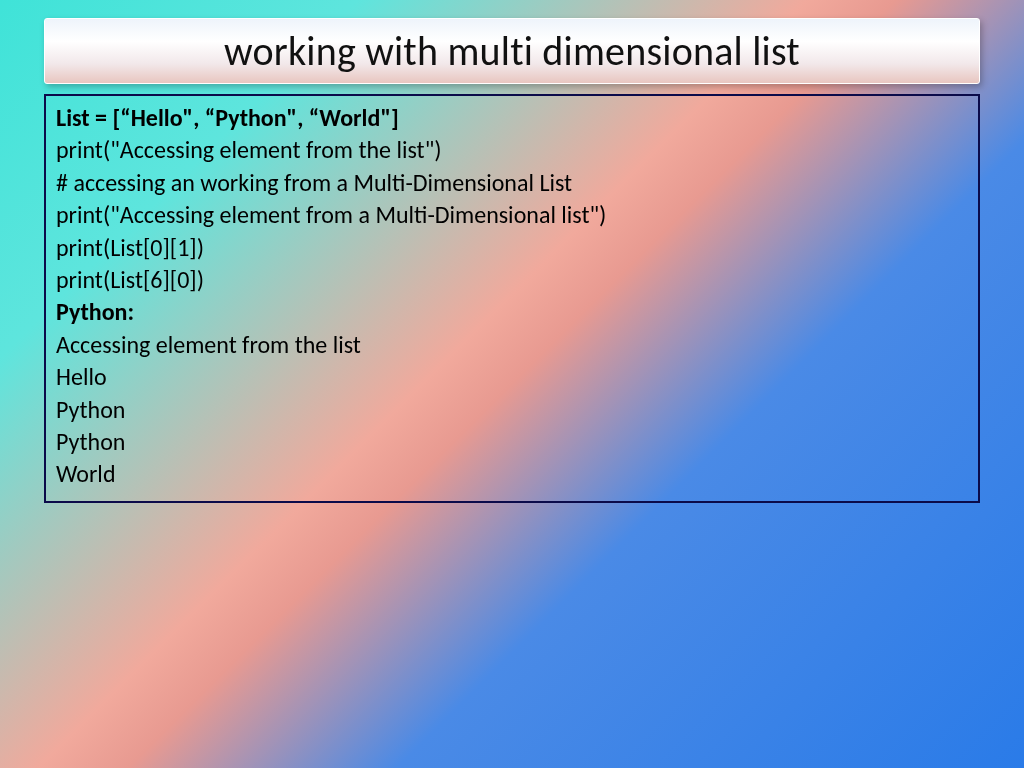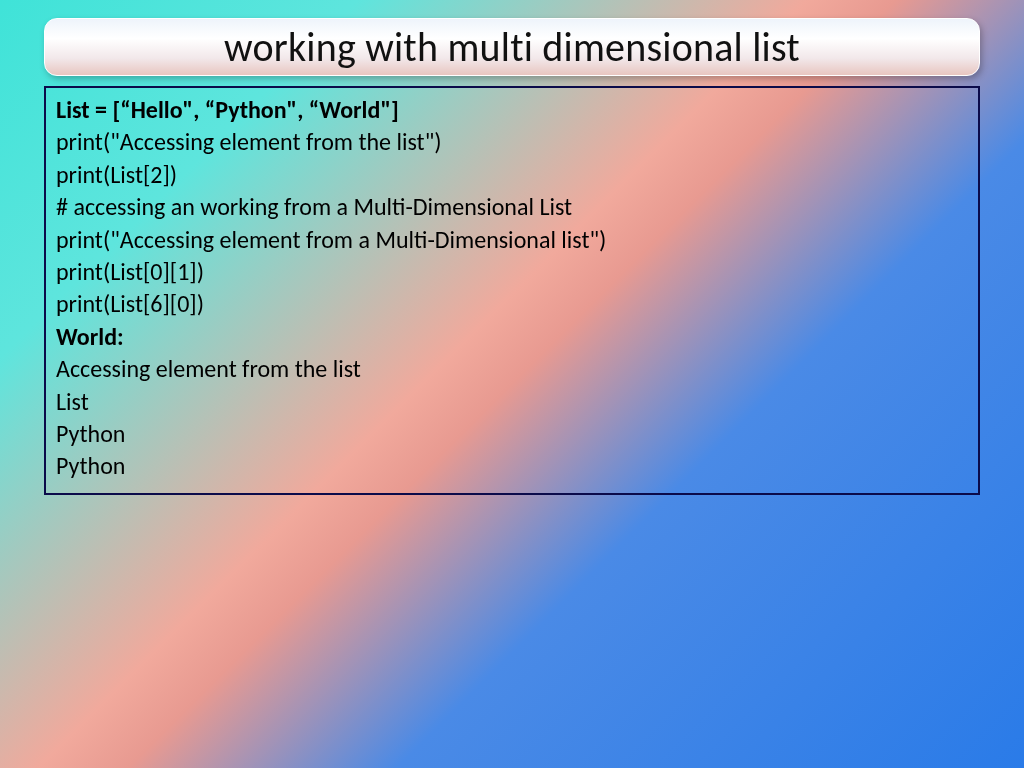--- a/index.html
+++ b/index.html
@@ -10,28 +10,28 @@
       #5ee5dd 20%,
       #f1a99c 45%,
       #e89a91 50%,
       #4a8ae6 65%,
       #2a7be8 100%);
     font-family: Calibri, "Segoe UI", Arial, sans-serif;
     padding: 0;
   }
   .title-bar {
     margin: 18px 44px 10px 44px;
-    height: 58px;
+    height: 66px;
     background: linear-gradient(to bottom,
       #eef4fb 0%,
       #ffffff 35%,
       #f2e8ea 70%,
       #e8c6c0 100%);
     border: 1px solid #ffffff;
-    border-radius: 13px;
+    border-radius: 3px;
     box-shadow: 2px 3px 6px rgba(0,0,0,0.25);
     display: flex;
     align-items: center;
     justify-content: center;
   }
   .title-bar span {
     font-size: 40px;
     color: #111111;
     font-weight: 400;
     letter-spacing: 0.2px;
@@ -50,23 +50,23 @@
 </head>
 <body>
 
 <div class="title-bar">
   <span>working with multi dimensional list</span>
 </div>
 
 <div class="content-box">
   <div class="bold">List = [“Hello", “Python", “World"]</div>
   <div>print("Accessing element from the list")</div>
-  <div>print(List[2])</div>
   <div># accessing an working from a Multi-Dimensional List</div>
   <div>print("Accessing element from a Multi-Dimensional list")</div>
   <div>print(List[0][1])</div>
   <div>print(List[6][0])</div>
-  <div class="bold">World:</div>
+  <div class="bold">Python:</div>
   <div>Accessing element from the list</div>
-  <div>List</div>
+  <div>Hello</div>
   <div>Python</div>
   <div>Python</div>
+  <div>World</div>
 </div>
 
 </body></html>

